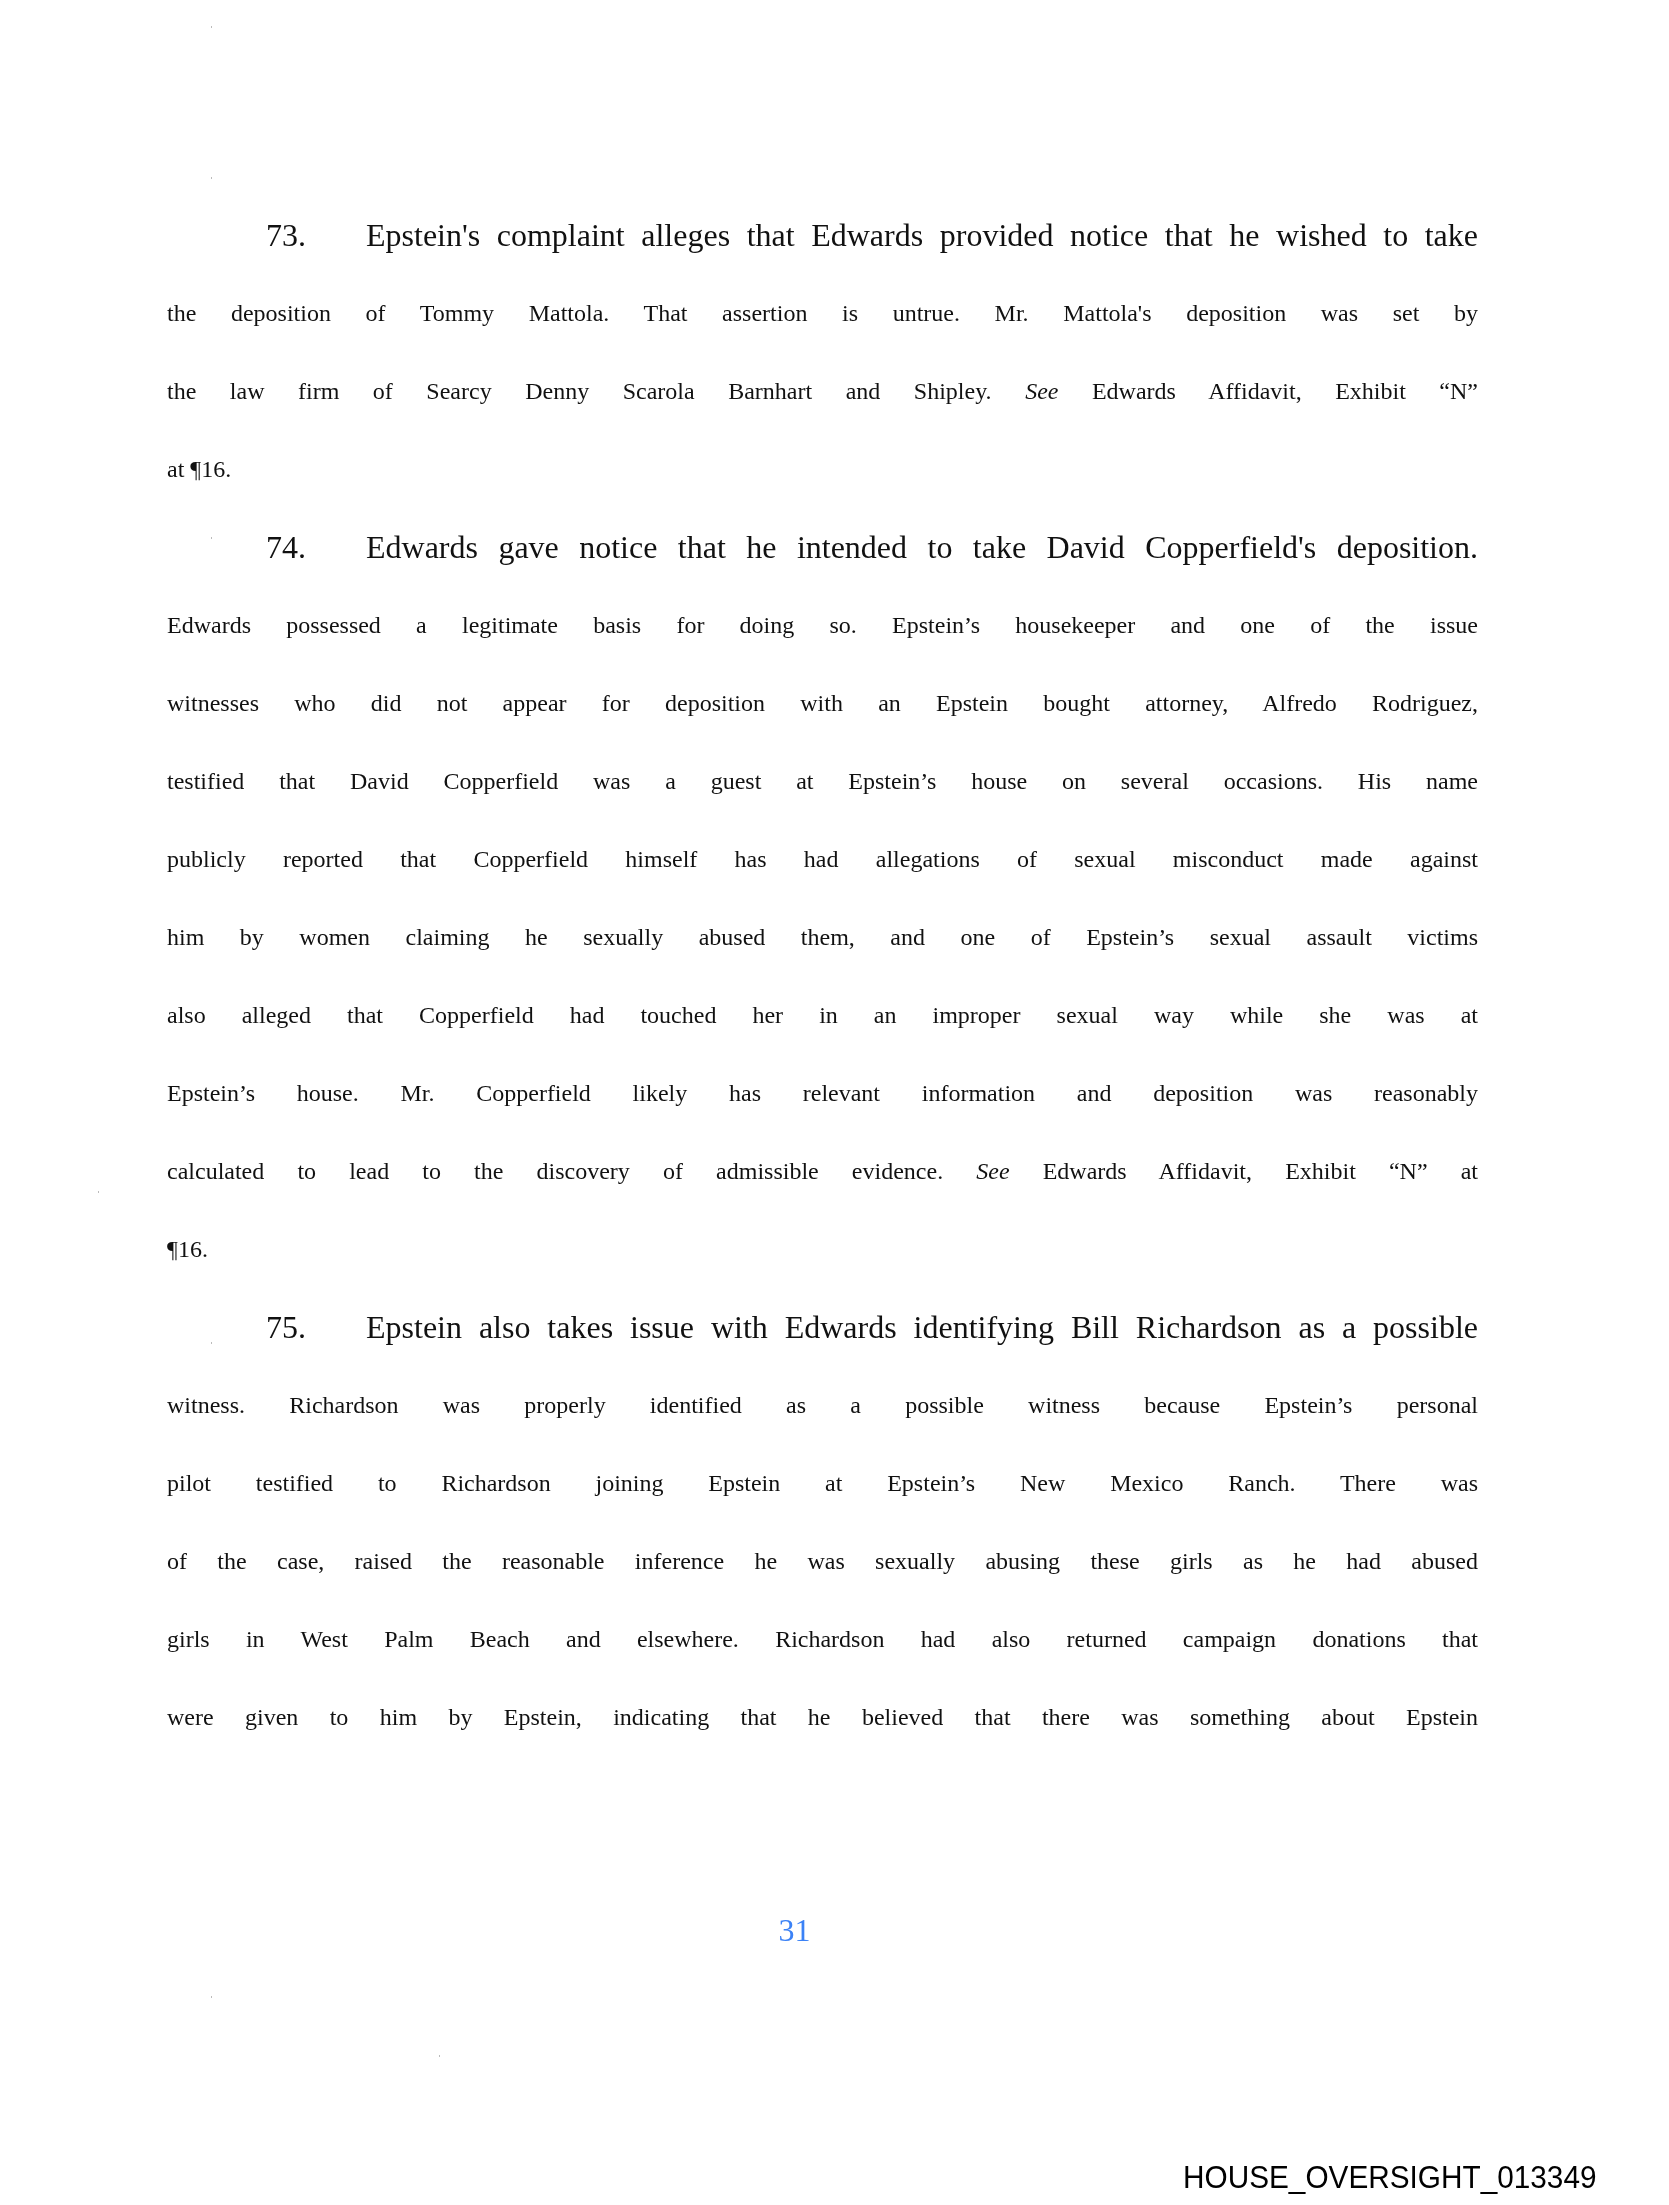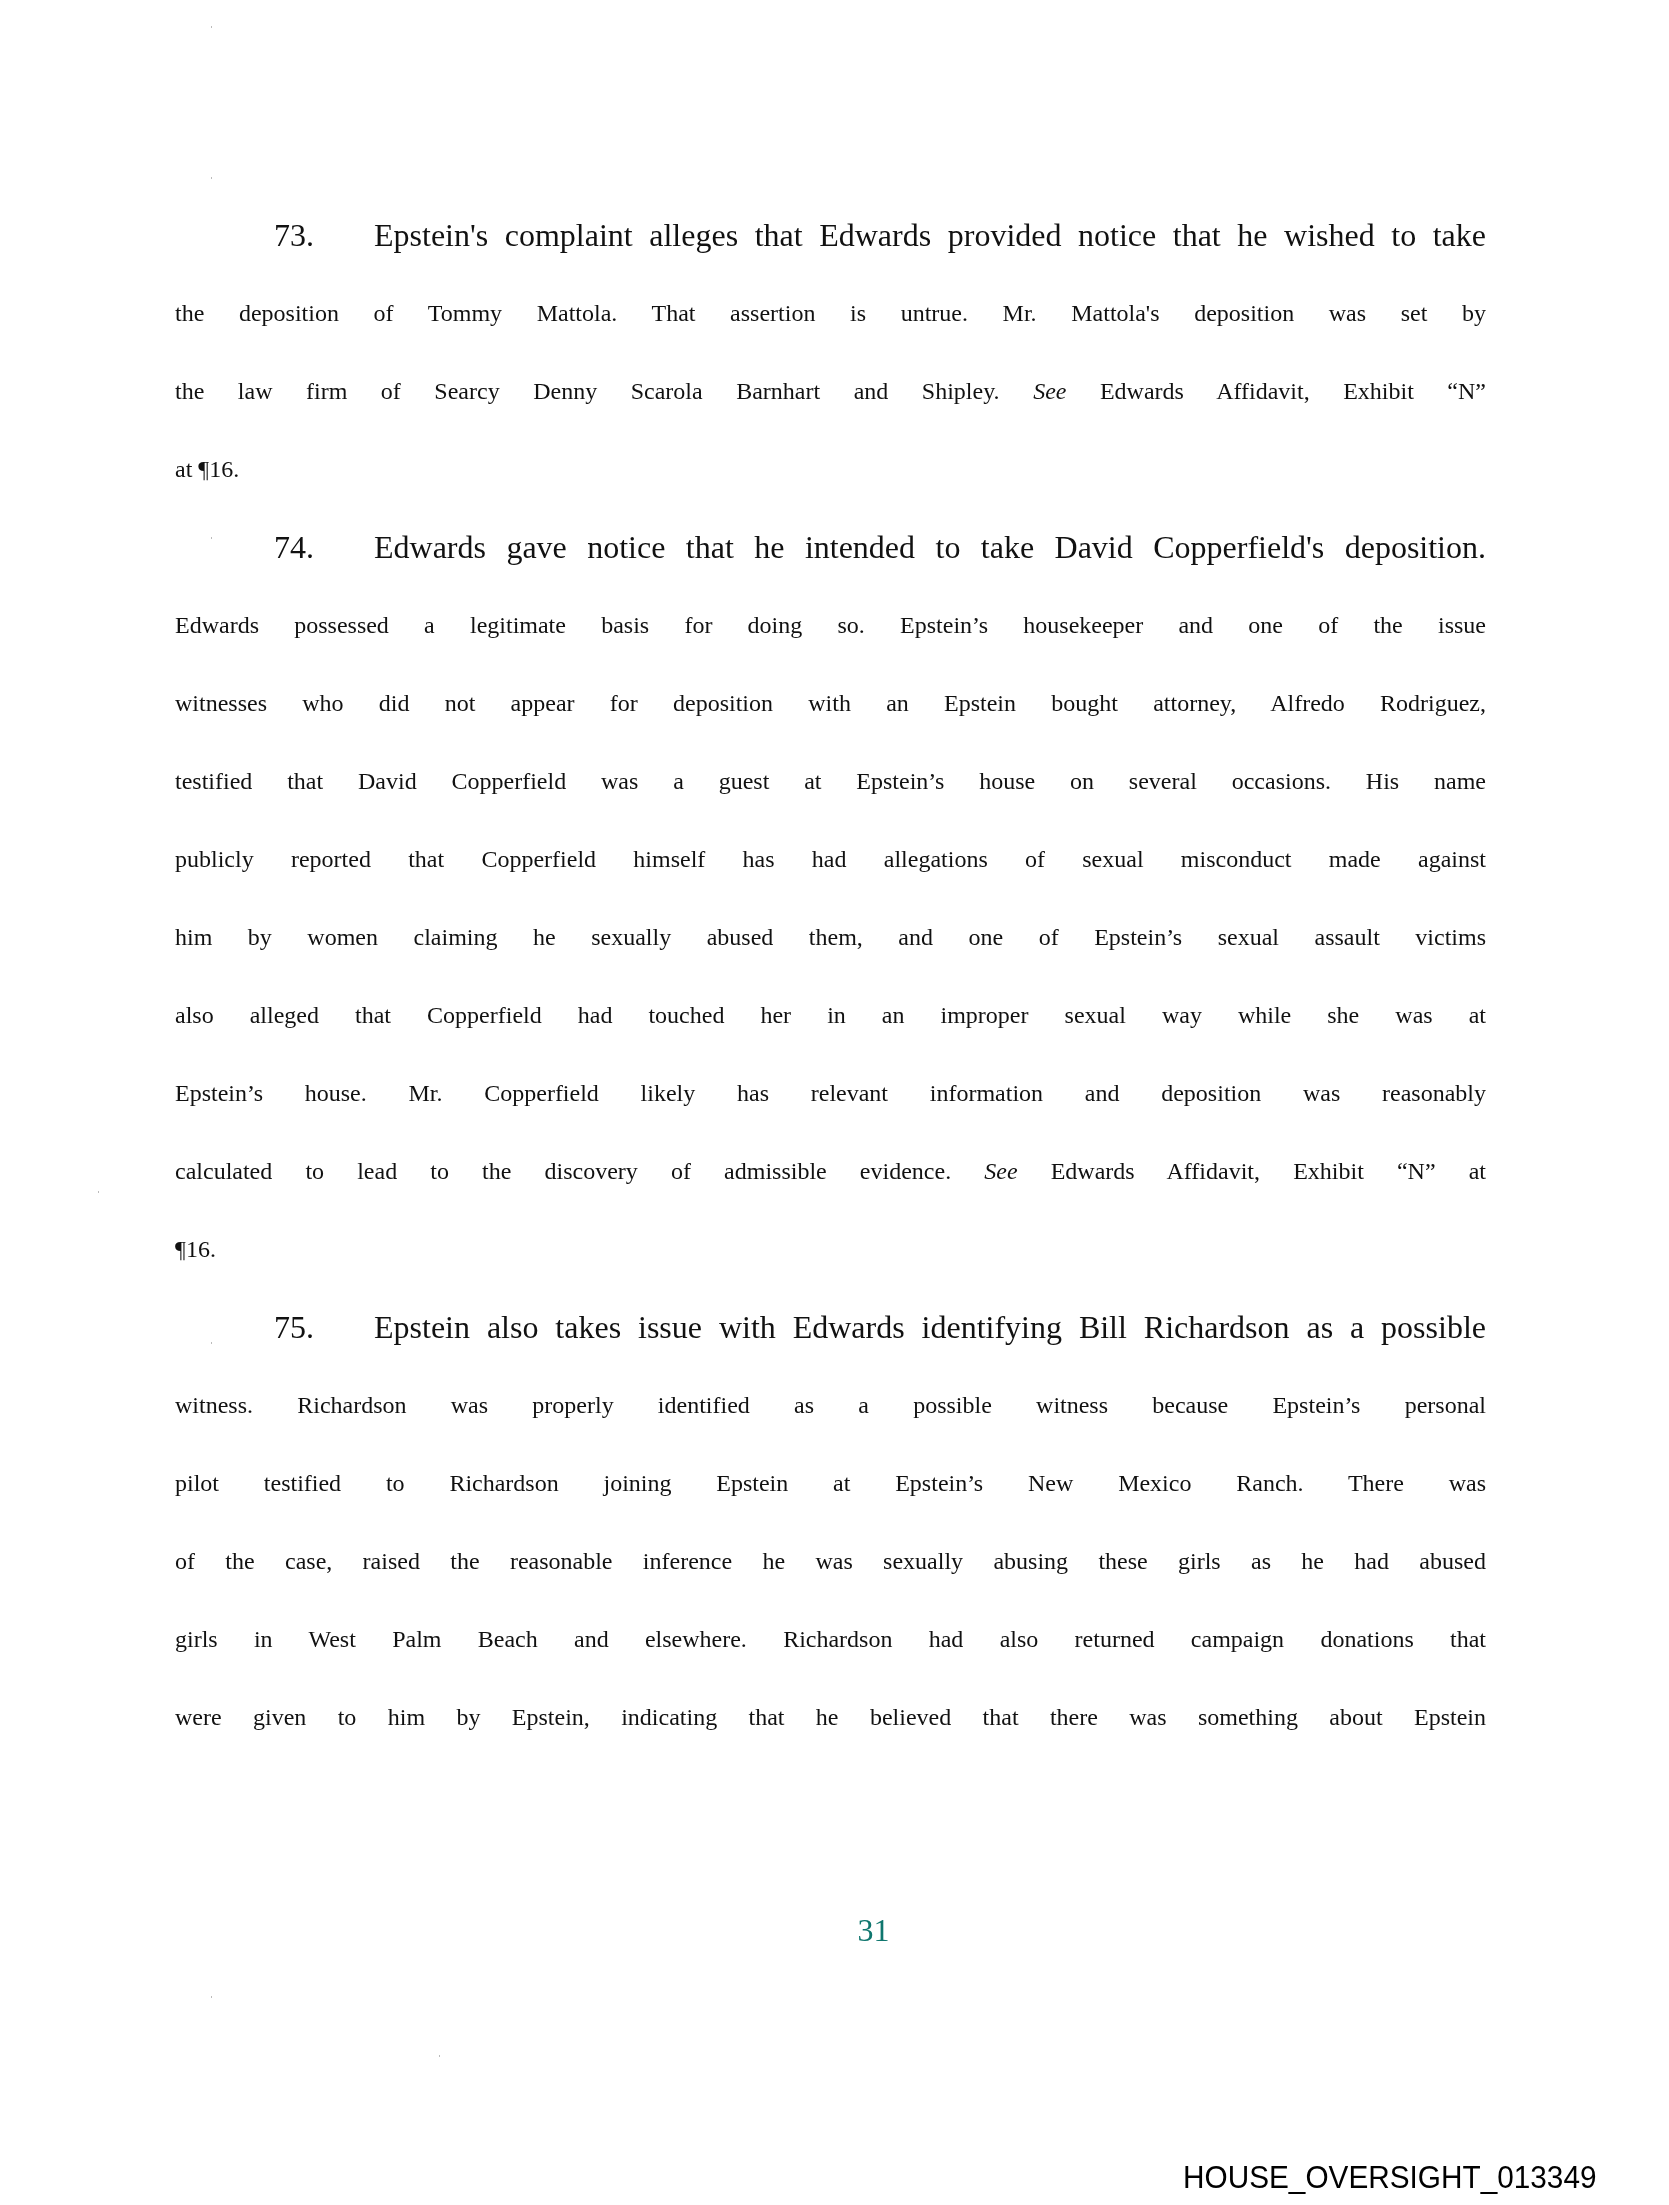--- a/index.html
+++ b/index.html
@@ -3,39 +3,39 @@
 <meta charset="utf-8">
 <style>
   html, body { margin: 0; padding: 0; background: #ffffff; }
   body { width: 1669px; height: 2205px; position: relative; overflow: hidden; }
   .page {
     position: absolute; left: 0; top: 0; width: 1669px; height: 2205px;
     background: #ffffff; color: #111111;
     font-family: "Liberation Serif", "DejaVu Serif", serif;
   }
   .body-text {
-    position: absolute; left: 175px; top: 216px; width: 1311px;
+    position: absolute; left: 167px; top: 216px; width: 1311px;
   }
   .line {
     display: block; height: 78px; line-height: 39px;
     font-size: 24px; white-space: nowrap;
     text-align: justify; text-align-last: justify;
     padding-top: 0; box-sizing: border-box;
   }
   .line.last { text-align-last: left; }
   .para-num { display: inline-block; width: 100px; }
   .line-rest { display: inline; }
   .first-wrap { display: flex; padding-left: 99px; height: 78px; line-height: 39px; font-size: 32px; white-space: nowrap; }
   .first-wrap .para-num { flex: 0 0 100px; }
   .first-wrap .line-rest { flex: 1 1 auto; text-align: justify; text-align-last: justify; display: block; }
   .see { font-style: italic; margin-top: 44px; }
   .page-number {
-    position: absolute; left: 841px; top: 1911px; width: 65px; text-align: center;
+    position: absolute; left: 762px; top: 1911px; width: 65px; text-align: center;
     font-size: 32px; line-height: 39px;
-    font-family: "Liberation Serif", "DejaVu Serif", serif; color: #0f766e;
+    font-family: "Liberation Serif", "DejaVu Serif", serif; color: #3b82f6;
   }
   .bates {
     position: absolute; left: 1183px; top: 2159px;
     font-family: "Liberation Sans", "DejaVu Sans", sans-serif;
     font-size: 32px; line-height: 37px; color: #000000; letter-spacing: 0px;
     transform: scaleX(0.93); transform-origin: left top;
   }
   .speck { position: absolute; width: 1.3px; height: 2px; background: #bbbbbb; }
 </style>
 </head>

